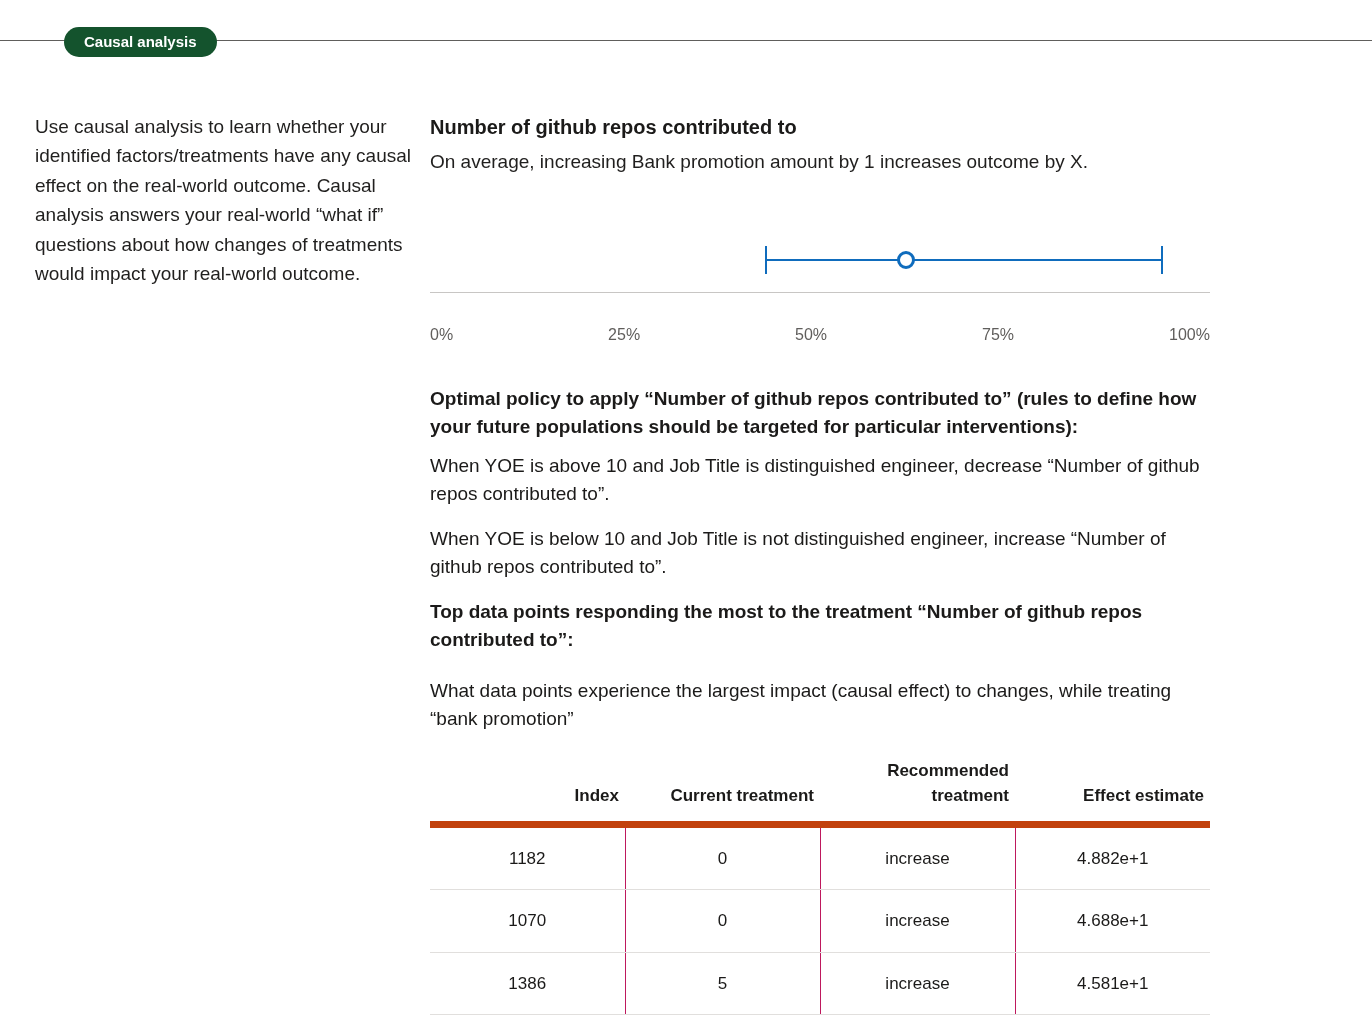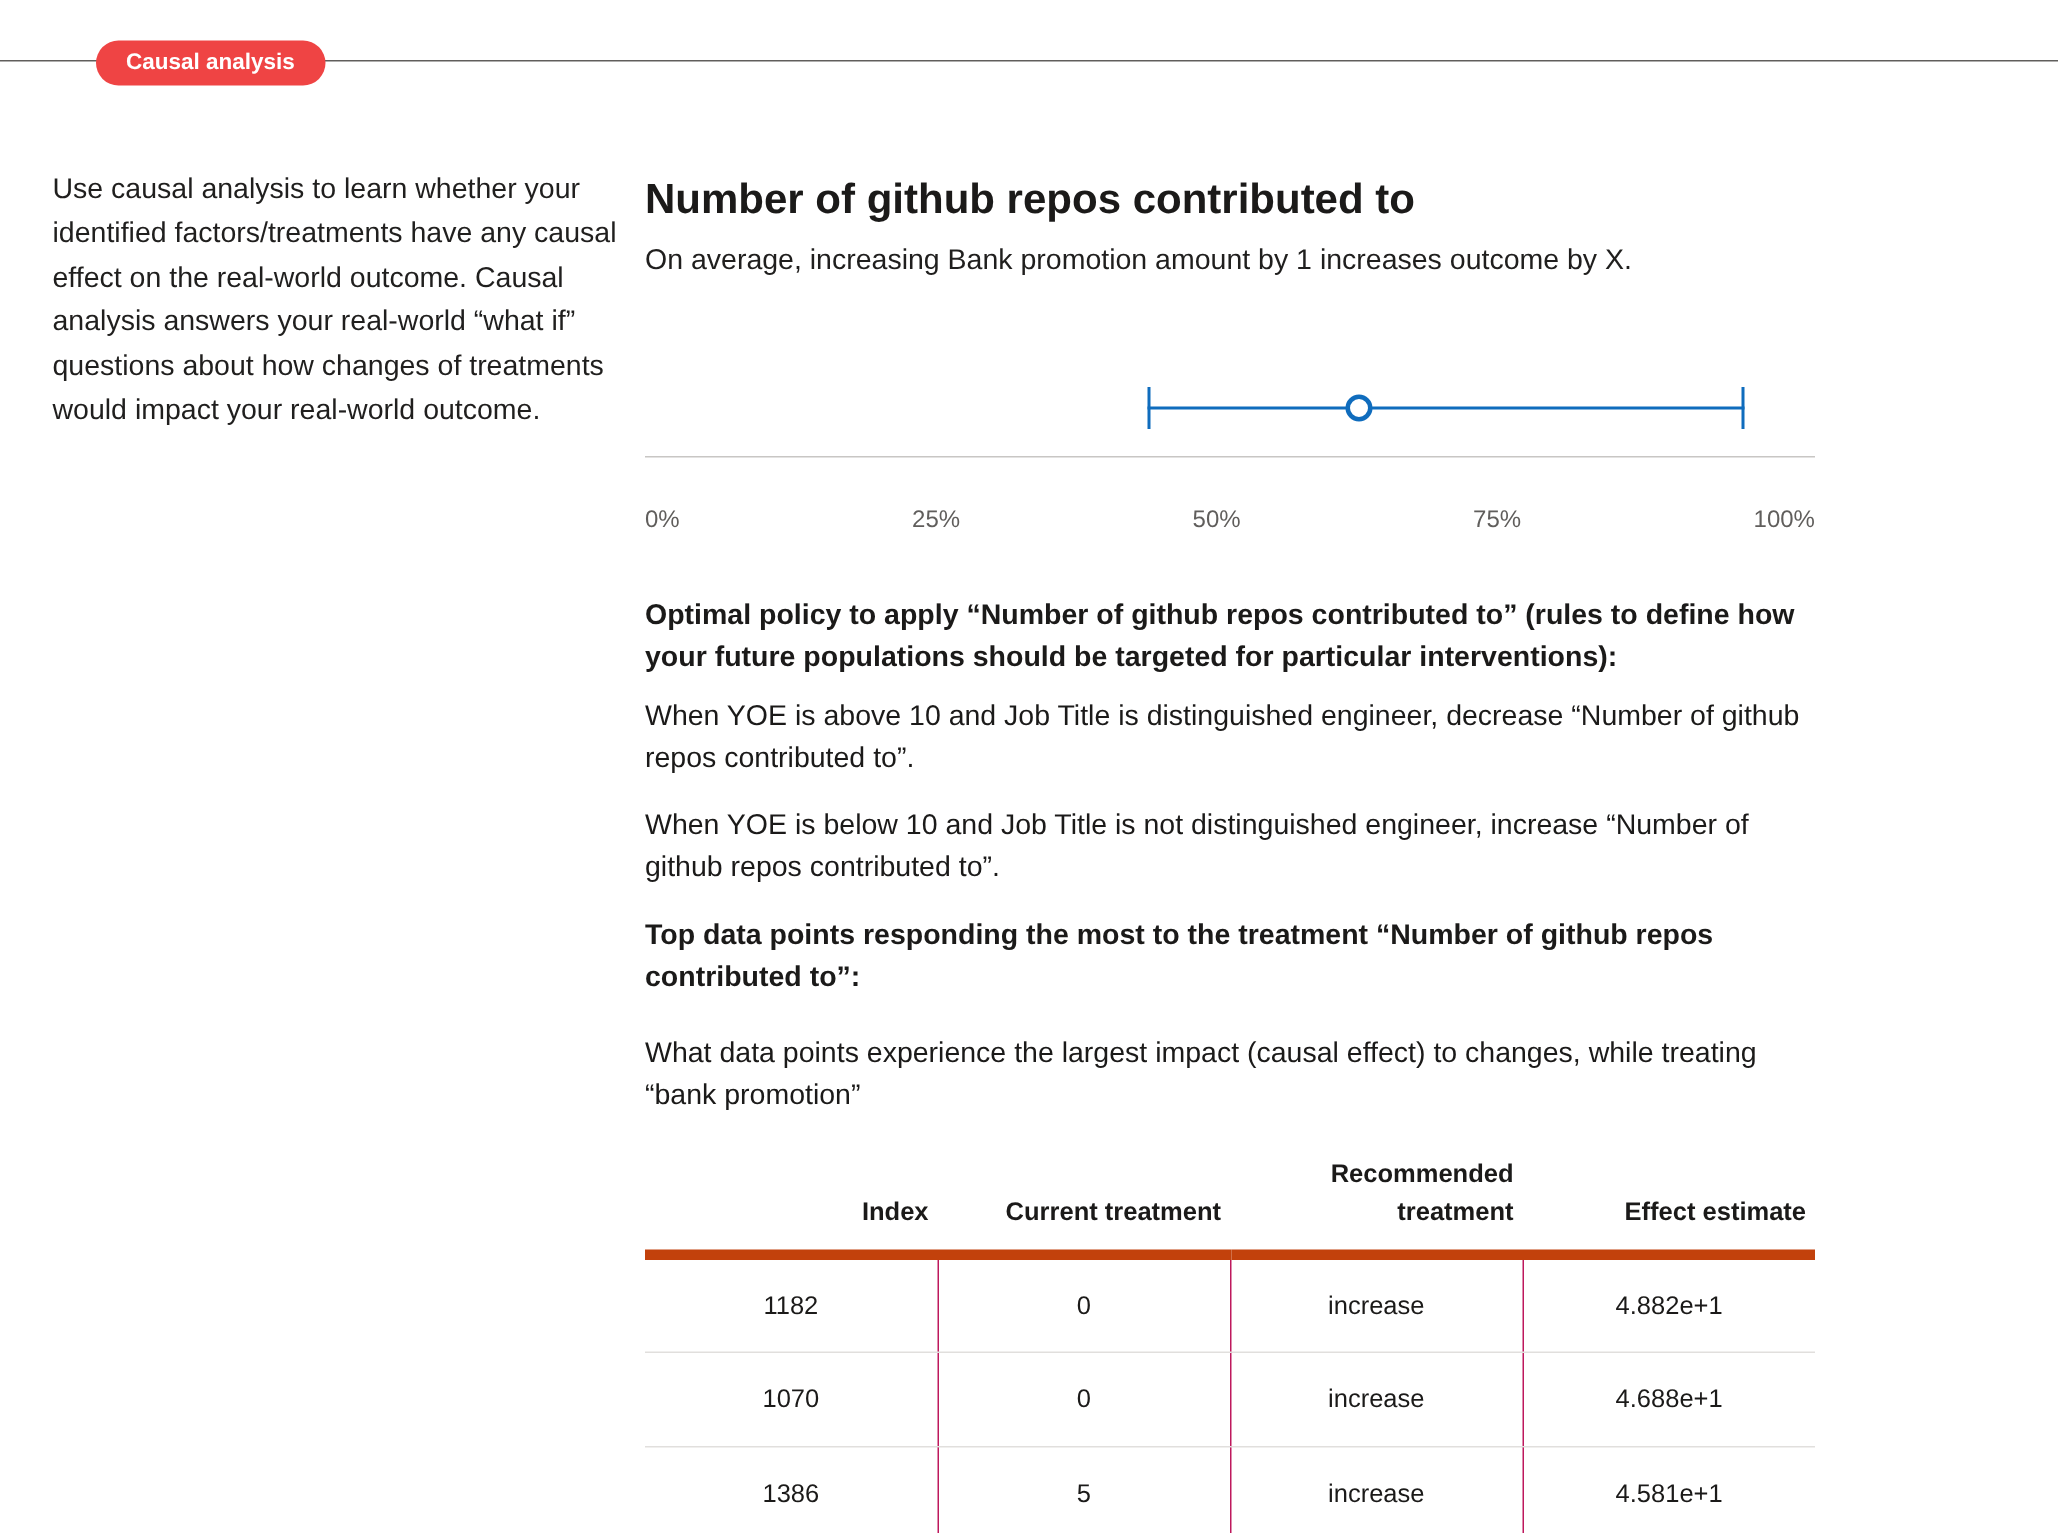--- a/index.html
+++ b/index.html
@@ -16,21 +16,21 @@
     top: 40px;
     left: 0;
     right: 0;
     height: 1px;
     background: #605e5c;
   }
   .pill {
     position: absolute;
     top: 27px;
     left: 64px;
-    background: #ef4444;
+    background: #14532d;
     color: #ffffff;
     font-weight: 600;
     font-size: 15px;
     padding: 6px 20px 7px 20px;
     border-radius: 20px;
   }
   .content {
     position: absolute;
     top: 112px;
     left: 35px;
@@ -43,21 +43,21 @@
     line-height: 1.55;
     color: #201f1e;
   }
   .right-col {
     flex: 1;
     max-width: 780px;
     font-size: 19px;
     line-height: 1.5;
   }
   .right-col h2 {
-    font-size: 28px;
+    font-size: 20px;
     font-weight: 700;
     margin-bottom: 6px;
   }
   .subdesc {
     font-size: 19px;
     color: #201f1e;
     margin-bottom: 56px;
   }
   .chart-area {
     position: relative;

